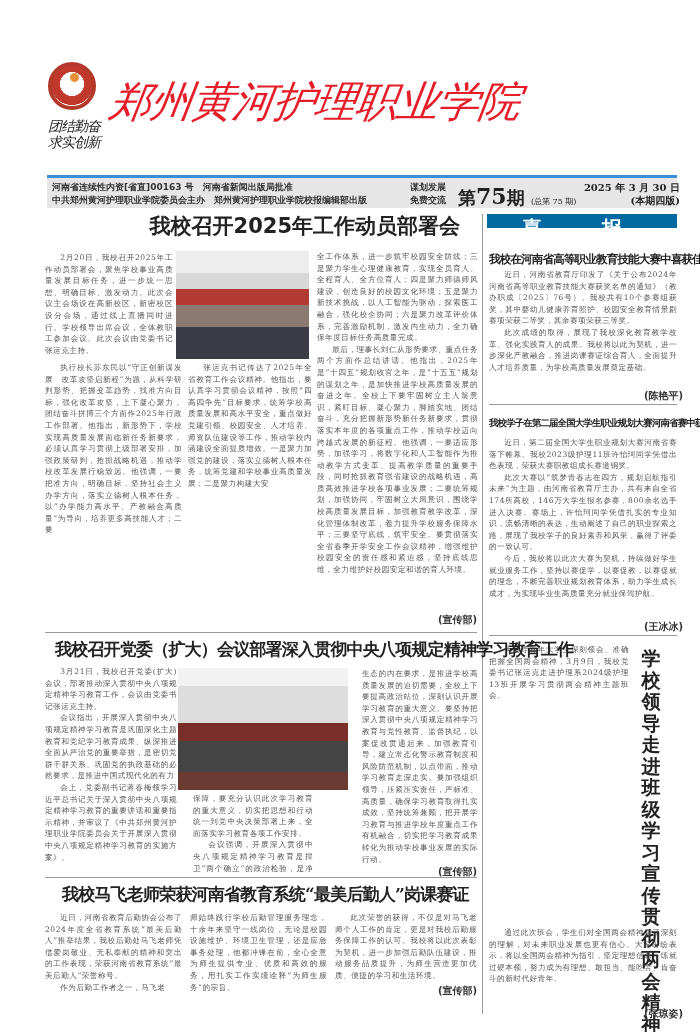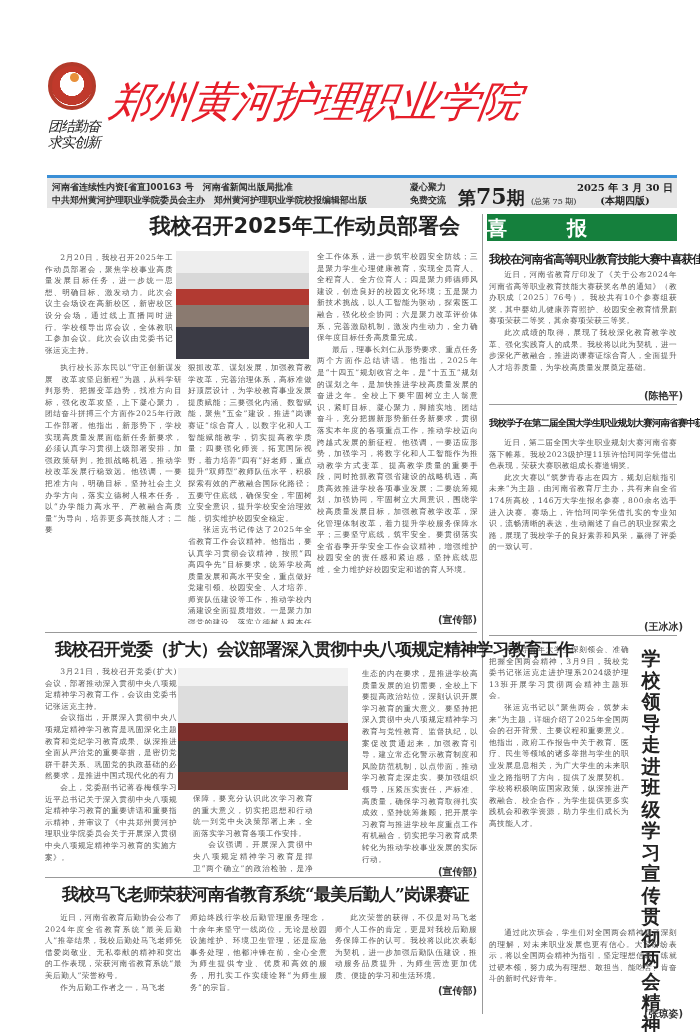--- a/index.html
+++ b/index.html
@@ -10,63 +10,62 @@
 .motto{left:48px;top:118px;width:60px;font-size:14px;line-height:16px;color:#222;font-family:"DejaVu Serif",serif;letter-spacing:-1px;font-style:italic}
 .title-callig{left:110px;top:62px;width:370px;height:80px;font-size:42px;color:#e61e2a;font-family:"Liberation Serif",serif;font-style:italic;letter-spacing:-1px;line-height:80px;white-space:nowrap;transform:skewX(-8deg)}
 .bluebar{left:47px;top:175px;width:630px;height:3px;background:#3a8fd6}
 .infobar{left:47px;top:178px;width:630px;height:30px;background:#e6e6e6}
 .info1{left:52px;top:181px;font-size:9px;font-family:"DejaVu Sans",sans-serif;color:#333;white-space:nowrap;font-weight:bold}
 .info2{left:52px;top:194px;font-size:9px;font-family:"DejaVu Sans",sans-serif;color:#333;white-space:nowrap;font-weight:bold}
 .info3{left:410px;top:181px;font-size:9px;font-family:"DejaVu Sans",sans-serif;color:#333;font-weight:bold}
 .info4{left:410px;top:194px;font-size:9px;font-family:"DejaVu Sans",sans-serif;color:#333;font-weight:bold}
 .issue{left:458px;top:183px;font-size:18px;color:#222;font-weight:bold;white-space:nowrap}
 .issue small{font-size:8px;font-weight:normal}
-.date{left:570px;top:181px;font-size:10px;color:#222;font-weight:bold;text-align:center;width:110px;line-height:13px}
+.date{left:570px;top:181px;font-size:10px;color:#222;font-weight:bold;text-align:right;width:110px;line-height:13px}
 .h1{left:60px;top:212px;width:400px;text-align:right;font-family:"DejaVu Sans",sans-serif;font-weight:bold;font-size:21px;color:#222}
 .txt{font-size:7.6px;line-height:11.6px;color:#555;text-align:justify;letter-spacing:0.5px}
 .txt p{text-indent:2em}
 .photo{background:linear-gradient(#eee 0 20%,#d8d8d8 20% 35%,#b23a32 35% 50%,#8a7a70 50% 70%,#3b3b45 70% 100%)}
 .photo2{background:linear-gradient(#f2f2f2 0 15%,#ddd 15% 45%,#7a2e2a 45% 60%,#444 60% 85%,#6b3a33 85% 100%)}
-.redbox{left:487px;top:214px;width:190px;height:27px;background:#15803d;color:#fff;font-family:"DejaVu Sans",sans-serif;font-weight:bold;font-size:20px;text-align:left;line-height:29px;letter-spacing:20px}
+.redbox{left:487px;top:214px;width:190px;height:14px;background:#0369a1;color:#fff;font-family:"DejaVu Sans",sans-serif;font-weight:bold;font-size:20px;text-align:center;line-height:29px;letter-spacing:20px}
 .sub{font-family:"DejaVu Sans",sans-serif;font-weight:bold;color:#222;white-space:nowrap;letter-spacing:-0.8px}
 .vline{width:1px;background:#999}
 .hline{height:1px;background:#999}
 .sign{font-family:"DejaVu Sans",sans-serif;font-weight:bold;color:#333;font-size:10px}
 .vert{left:640px;top:648px;width:22px;font-family:"DejaVu Sans",sans-serif;font-weight:bold;font-size:19px;color:#222;line-height:21.5px;text-align:center}
 </style>
 </head>
 <body>
 
 <div class="abs logo"></div>
 <div class="abs logo-sun"></div>
 <div class="abs motto">团结勤奋 求实创新</div>
 <div class="abs title-callig">郑州黄河护理职业学院</div>
 
 <div class="abs bluebar"></div>
 <div class="abs infobar"></div>
 <div class="abs info1">河南省连续性内资[省直]00163 号　河南省新闻出版局批准</div>
 <div class="abs info2">中共郑州黄河护理职业学院委员会主办　郑州黄河护理职业学院校报编辑部出版</div>
-<div class="abs info3">凝心聚力</div>
+<div class="abs info3">谋划发展</div>
 <div class="abs info4">免费交流</div>
 <div class="abs issue"><span>第</span><span style="font-size:22px">75</span><span>期</span> <small>(总第 75 期)</small></div>
 <div class="abs date">
     <div>2025 年 3 月 30 日</div>
     <div>(本期四版)</div>
   </div>
 
 <div class="abs h1">我校召开2025年工作动员部署会</div>
 <div class="abs txt" style="left:45px;top:252px;width:128px">
   <p>2月20日，我校召开2025年工作动员部署会，聚焦学校事业高质量发展目标任务，进一步统一思想、明确目标、激发动力。此次会议主会场设在高新校区，新密校区设分会场，通过线上直播同时进行。学校领导出席会议，全体教职工参加会议。此次会议由党委书记张运克主持。</p>
 </div>
 <div class="abs photo" style="left:176px;top:251px;width:133px;height:108px"></div>
 <div class="abs txt" style="left:45px;top:362px;width:137px;height:262px;overflow:hidden">
     <p>执行校长苏东民以“守正创新谋发展　改革攻坚启新程”为题，从科学研判形势、把握变革趋势，找准方向目标，强化改革攻坚，上下凝心聚力，团结奋斗拼搏三个方面作2025年行政工作部署。他指出，新形势下，学校实现高质量发展面临新任务新要求，必须认真学习贯彻上级部署安排，加强政策研判，抢抓战略机遇，推动学校改革发展行稳致远。他强调，一要把准方向，明确目标，坚持社会主义办学方向，落实立德树人根本任务，以“办学能力高水平、产教融合高质量”为导向，培养更多高技能人才；二要</p>
 </div>
 <div class="abs txt" style="left:188px;top:362px;width:124px;height:262px;overflow:hidden">
-  <p style="text-indent:0">狠抓改革、谋划发展，加强教育教学改革，完善治理体系，高标准做好顶层设计，为学校教育事业发展提质赋能；三要强化内涵、数智赋能，聚焦“五金”建设，推进“岗课赛证”综合育人，以数字化和人工智能赋能教学，切实提高教学质量；四要强化师资，拓宽国际视野，着力培养“四有”好老师，重点提升“双师型”教师队伍水平，积极探索有效的产教融合国际化路径；五要守住底线，确保安全，牢固树立安全意识，提升学校安全治理效能，切实维护校园安全稳定。</p>
     <p>张运克书记传达了2025年全省教育工作会议精神。他指出，要认真学习贯彻会议精神，按照“四高四争先”目标要求，统筹学校高质量发展和高水平安全，重点做好党建引领、校园安全、人才培养、师资队伍建设等工作，推动学校内涵建设全面提质增效。一是聚力加强党的建设，落实立德树人根本任务，统筹党建和学校事业高质量发展；二是聚力构建大安</p>
 </div>
 <div class="abs txt" style="left:317px;top:251px;width:161px;height:368px;overflow:hidden">
   <p style="text-indent:0">全工作体系，进一步筑牢校园安全防线；三是聚力学生心理健康教育，实现全员育人、全程育人、全方位育人；四是聚力师德师风建设，创造良好的校园文化环境；五是聚力新技术挑战，以人工智能为驱动，探索医工融合，强化校企协同；六是聚力改革评价体系，完善激励机制，激发内生动力，全力确保年度目标任务高质量完成。</p>
     <p>最后，理事长刘仁从形势要求、重点任务两个方面作总结讲话。他指出，2025年是“十四五”规划收官之年，是“十五五”规划的谋划之年，是加快推进学校高质量发展的奋进之年。全校上下要牢固树立主人翁意识，紧盯目标、凝心聚力，脚踏实地、团结奋斗，充分把握新形势新任务新要求，贯彻落实本年度的各项重点工作，推动学校迈向跨越式发展的新征程。他强调，一要适应形势，加强学习，将数字化和人工智能作为推动教学方式变革、提高教学质量的重要手段，同时抢抓教育强省建设的战略机遇，高质高效推进学校各项事业发展；二要统筹规划，加强协同，牢固树立大局意识，围绕学校高质量发展目标，加强教育教学改革，深化管理体制改革，着力提升学校服务保障水平；三要坚守底线，筑牢安全。要贯彻落实全省春季开学安全工作会议精神，增强维护校园安全的责任感和紧迫感，坚持底线思维，全力维护好校园安定和谐的育人环境。</p>
 </div>
 <div class="abs sign" style="left:438px;top:613px">(宣传部)</div>
 
 <div class="abs vline" style="left:482px;top:214px;height:800px"></div>
 <div class="abs redbox">喜　报</div>
@@ -74,26 +73,26 @@
 <div class="abs txt" style="left:489px;top:269px;width:188px">
   <p>近日，河南省教育厅印发了《关于公布2024年河南省高等职业教育技能大赛获奖名单的通知》（教办职成〔2025〕76号）。我校共有10个参赛组获奖，其中婴幼儿健康养育照护、校园安全教育情景剧赛项荣获二等奖，其余赛项荣获三等奖。</p>
     <p>此次成绩的取得，展现了我校深化教育教学改革、强化实践育人的成果。我校将以此为契机，进一步深化产教融合，推进岗课赛证综合育人，全面提升人才培养质量，为学校高质量发展奠定基础。</p>
 </div>
 <div class="abs sign" style="left:644px;top:389px">(陈艳平)</div>
 <div class="abs hline" style="left:489px;top:404px;width:188px"></div>
 <div class="abs sub" style="left:489px;top:417px;font-size:9.4px">我校学子在第二届全国大学生职业规划大赛河南省赛中获佳绩</div>
 <div class="abs txt" style="left:489px;top:437px;width:188px">
   <p>近日，第二届全国大学生职业规划大赛河南省赛落下帷幕。我校2023级护理11班许怡珂同学凭借出色表现，荣获大赛职教组成长赛道铜奖。</p>
     <p>此次大赛以“筑梦青春志在四方，规划启航指引未来”为主题，由河南省教育厅主办，共有来自全省174所高校，146万大学生报名参赛，800余名选手进入决赛。赛场上，许怡珂同学凭借扎实的专业知识，流畅清晰的表达，生动阐述了自己的职业探索之路，展现了我校学子的良好素养和风采，赢得了评委的一致认可。</p>
+    <p>今后，我校将以此次大赛为契机，持续做好学生就业服务工作，坚持以赛促学，以赛促教，以赛促就的理念，不断完善职业规划教育体系，助力学生成长成才，为实现毕业生高质量充分就业保驾护航。</p>
 </div>
 <div class="abs sign" style="left:644px;top:620px">(王冰冰)</div>
 <div class="abs hline" style="left:489px;top:635px;width:188px"></div>
 <div class="abs txt" style="left:489px;top:644px;width:140px">
   <p>为引导青年大学生深刻领会、准确把握全国两会精神，3月9日，我校党委书记张运克走进护理系2024级护理13班开展学习贯彻两会精神主题班会。</p>
-    <p>张运克书记以“聚焦两会，筑梦未来”为主题，详细介绍了2025年全国两会的召开背景、主要议程和重要意义。他指出，政府工作报告中关于教育、医疗、民生等领域的诸多举措与学生的职业发展息息相关，为广大学生的未来职业之路指明了方向，提供了发展契机。学校将积极响应国家政策，纵深推进产教融合、校企合作，为学生提供更多实践机会和教学资源，助力学生们成长为高技能人才。</p>
 </div>
 <div class="abs vert">学校领导走进班级学习宣传贯彻两会精神</div>
 <div class="abs txt" style="left:489px;top:927px;width:188px">
   <p>通过此次班会，学生们对全国两会精神有了深刻的理解，对未来职业发展也更有信心。大家纷纷表示，将以全国两会精神为指引，坚定理想信念，练就过硬本领，努力成为有理想、敢担当、能吃苦、肯奋斗的新时代好青年。</p>
 </div>
 <div class="abs sign" style="left:644px;top:1007px">(张琼姿)</div>
 
 <div class="abs hline" style="left:45px;top:632px;width:432px"></div>
 <div class="abs sub" style="left:55px;top:638px;font-size:17px;font-family:'DejaVu Serif',serif">我校召开党委（扩大）会议部署深入贯彻中央八项规定精神学习教育工作</div>
 <div class="abs txt" style="left:45px;top:666px;width:132px;height:206px;overflow:hidden">

